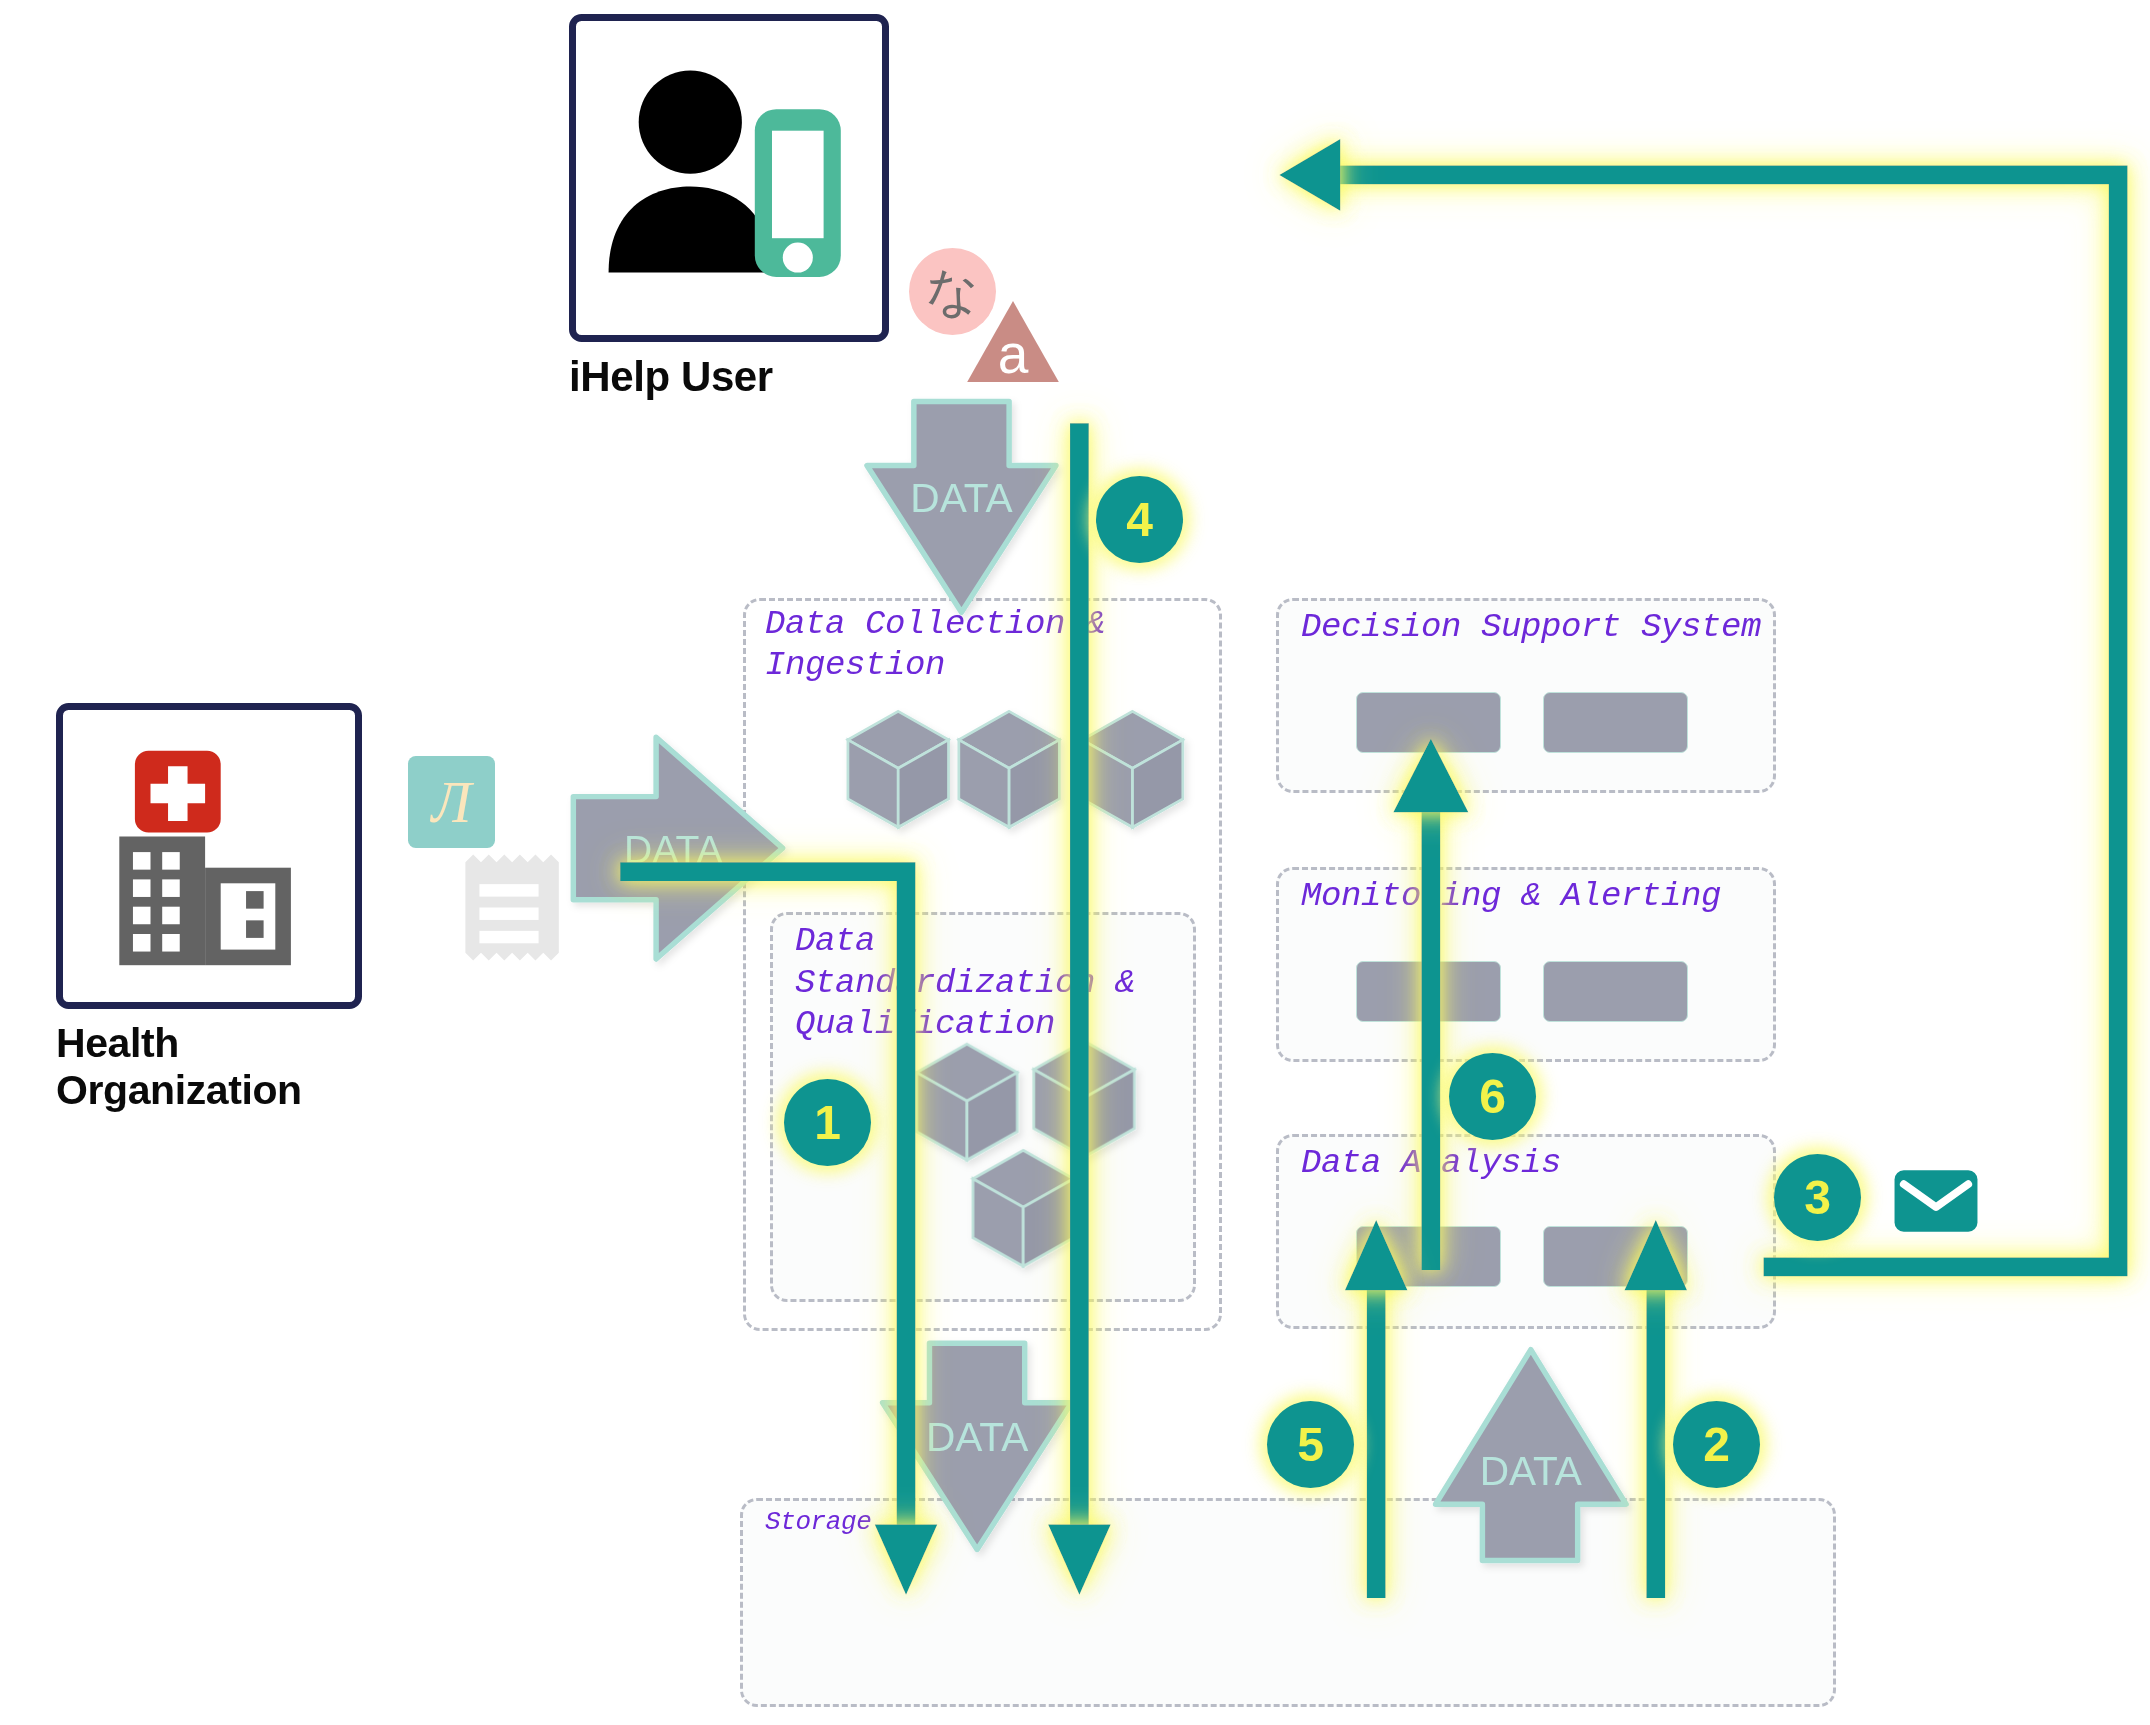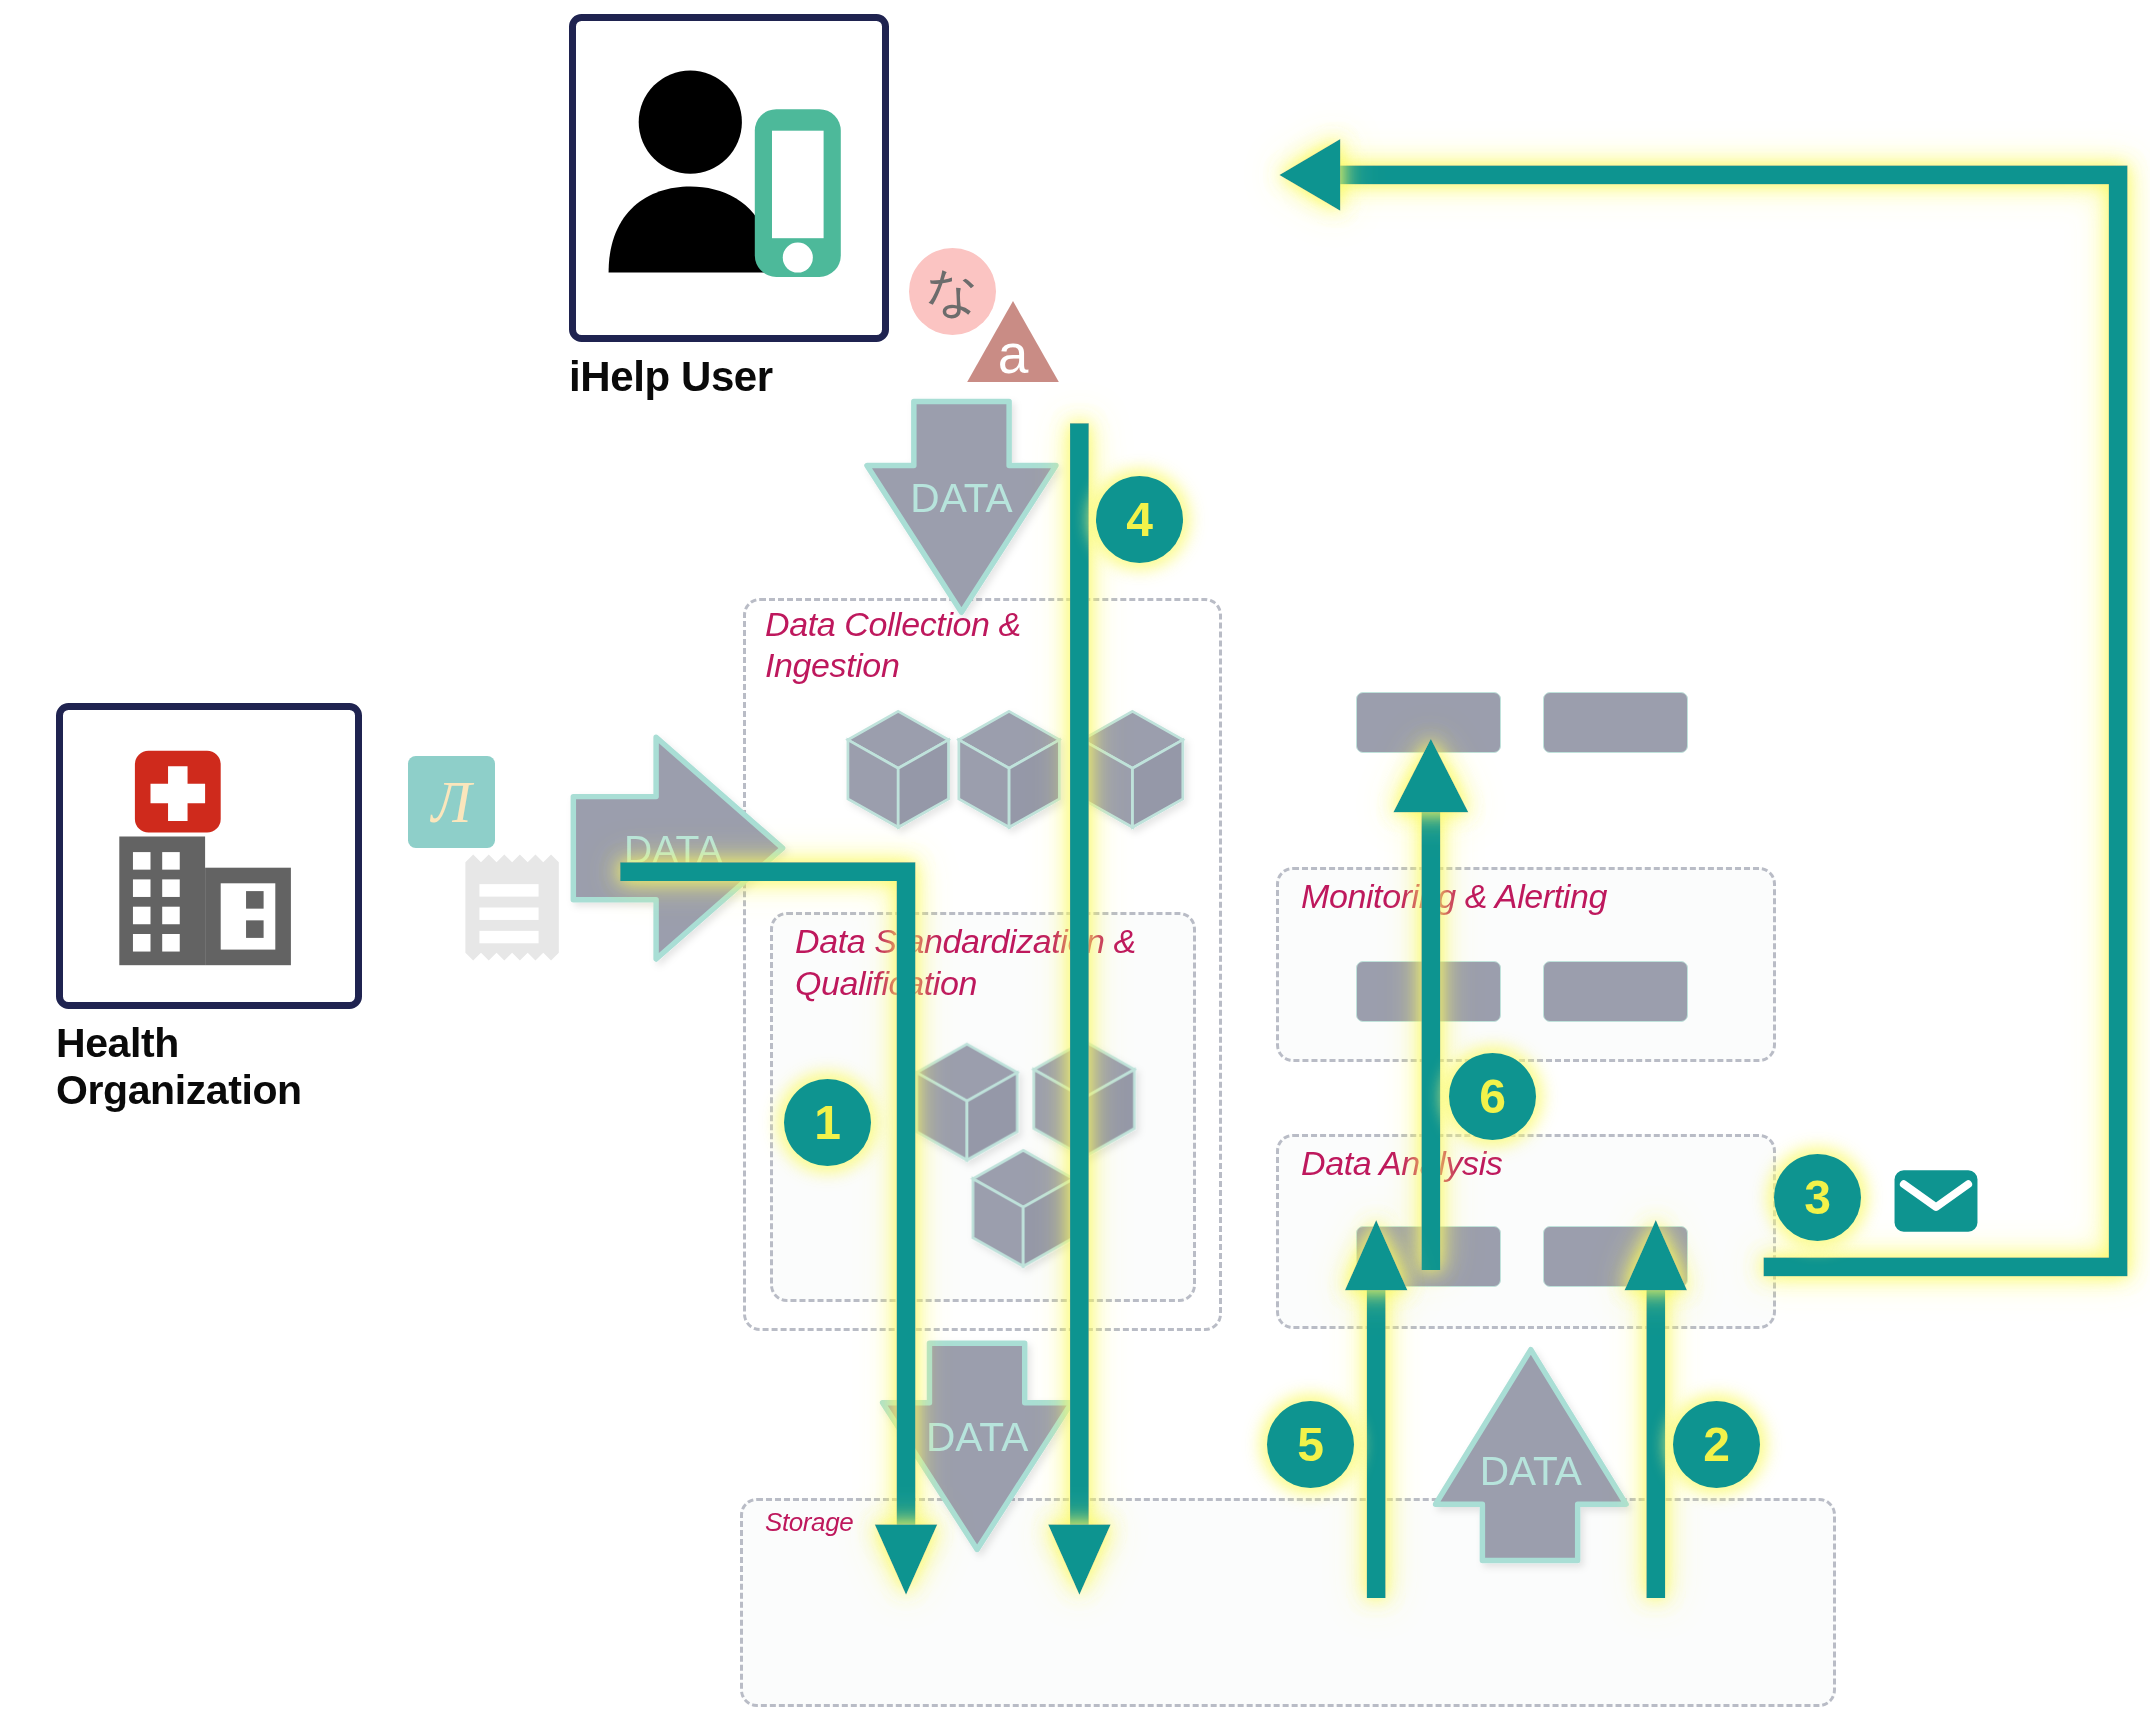--- a/index.html
+++ b/index.html
@@ -23,22 +23,22 @@
   }
 
   
   .panel{
     position:absolute;box-sizing:border-box;
     border:3.1px dashed #b9bcc6;border-radius:17px;
     background:rgba(248,250,249,0.55);
   }
   .panel-title{
     position:absolute;left:22px;top:6.2px;
-    font-style:italic;color:#be185d;font-weight:500;
-    font-family:Liberation Sans, sans-serif;
+    font-style:italic;color:#6d28d9;font-weight:500;
+    font-family:Liberation Mono, monospace;
     line-height:1.22;letter-spacing:-0.4px;
     white-space:pre-line;
   }
   .outer-group{
     position:absolute;box-sizing:border-box;
     border:3.1px dashed #b9bcc6;border-radius:17px;background:transparent;
   }
 
   
   .svc{
@@ -68,20 +68,23 @@
 
 <div class="stage">
 
   <div class="outer-group" style="left:743px;top:598px;width:479px;height:733px;"></div>
 
   <div class="panel" style="left:770px;top:912px;width:426px;height:390px;">
     <div class="panel-title" style="font-size:34px;width:398px;">Data Standardization &amp;
 Qualification</div>
   </div>
 
+  <div class="panel" style="left:1276px;top:598px;width:500px;height:195px;">
+    <div class="panel-title" style="font-size:34px;width:469px;">Decision Support System</div>
+  </div>
 
   <div class="panel" style="left:1276px;top:867px;width:500px;height:195px;">
     <div class="panel-title" style="font-size:34px;width:469px;">Monitoring &amp; Alerting</div>
   </div>
 
   <div class="panel" style="left:1276px;top:1134px;width:500px;height:195px;">
     <div class="panel-title" style="font-size:34px;width:469px;">Data Analysis</div>
   </div>
 
   <div class="panel" style="left:740px;top:1498px;width:1096px;height:209px;">

